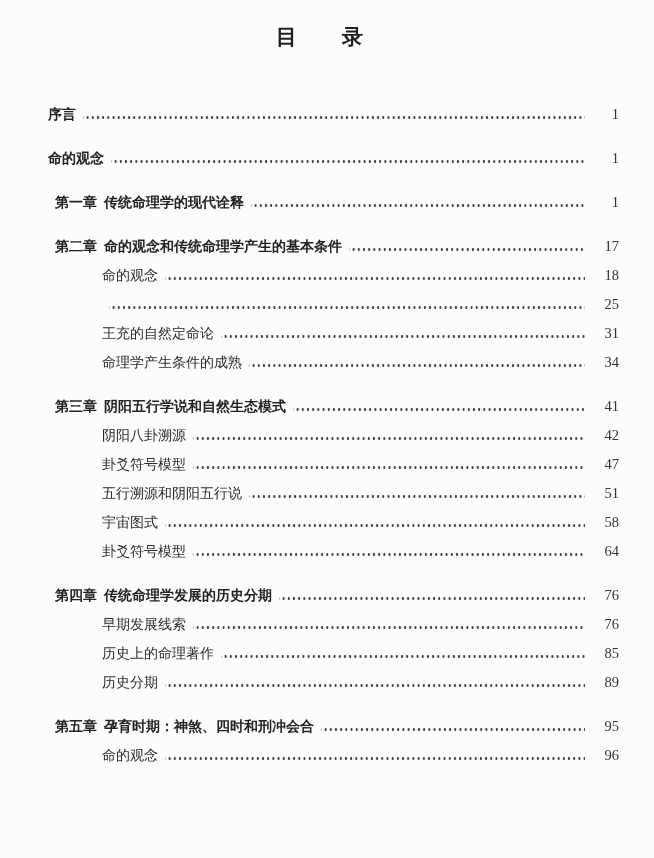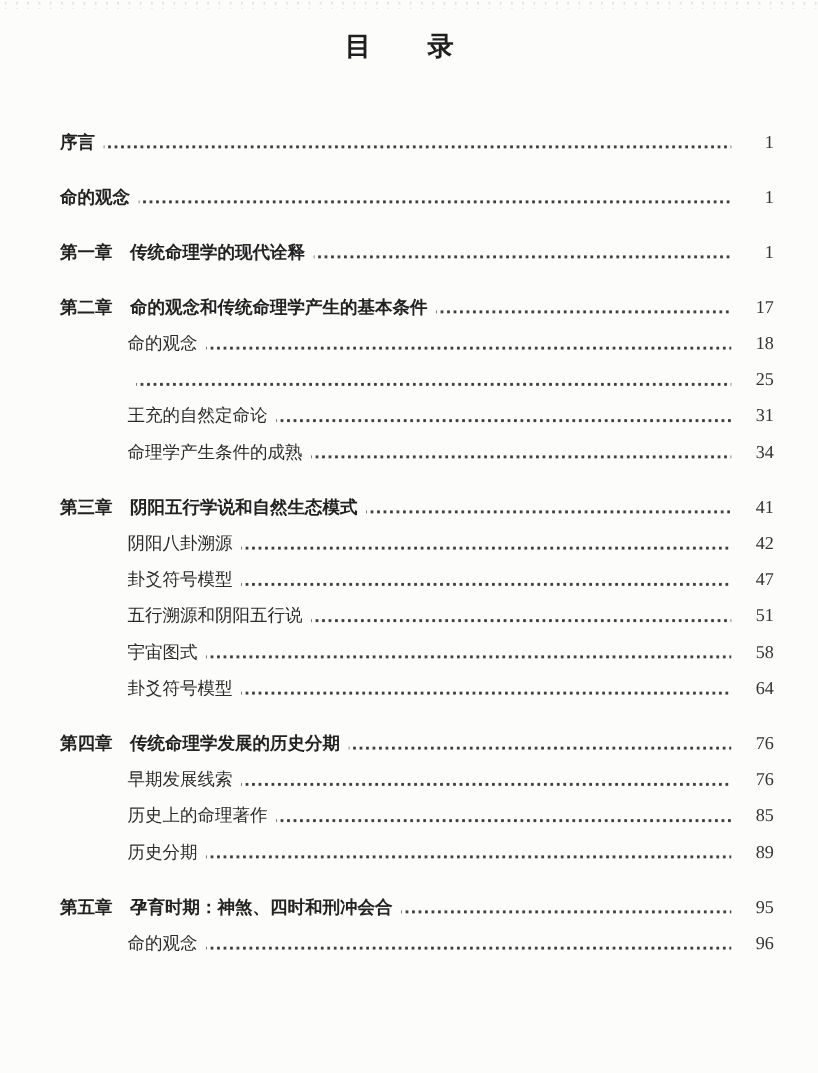--- a/index.html
+++ b/index.html
@@ -53,20 +53,21 @@
     margin-top: 15px;
     color: #222;
   }
   .row.sub {
     padding-left: 54px;
     font-weight: normal;
   }
   .chap-num {
     flex: none;
     width: 56px;
+    text-align: center;
   }
   .label { flex: none; }
   .leader {
     flex: 1 1 auto;
     height: 29px;
     margin: 0 8px 0 7px;
     background-image: radial-gradient(circle, #3b3b3b 1.05px, rgba(0,0,0,0) 1.35px);
     background-size: 5.2px 29px;
     background-repeat: repeat-x;
     background-position: 2px 3px;

